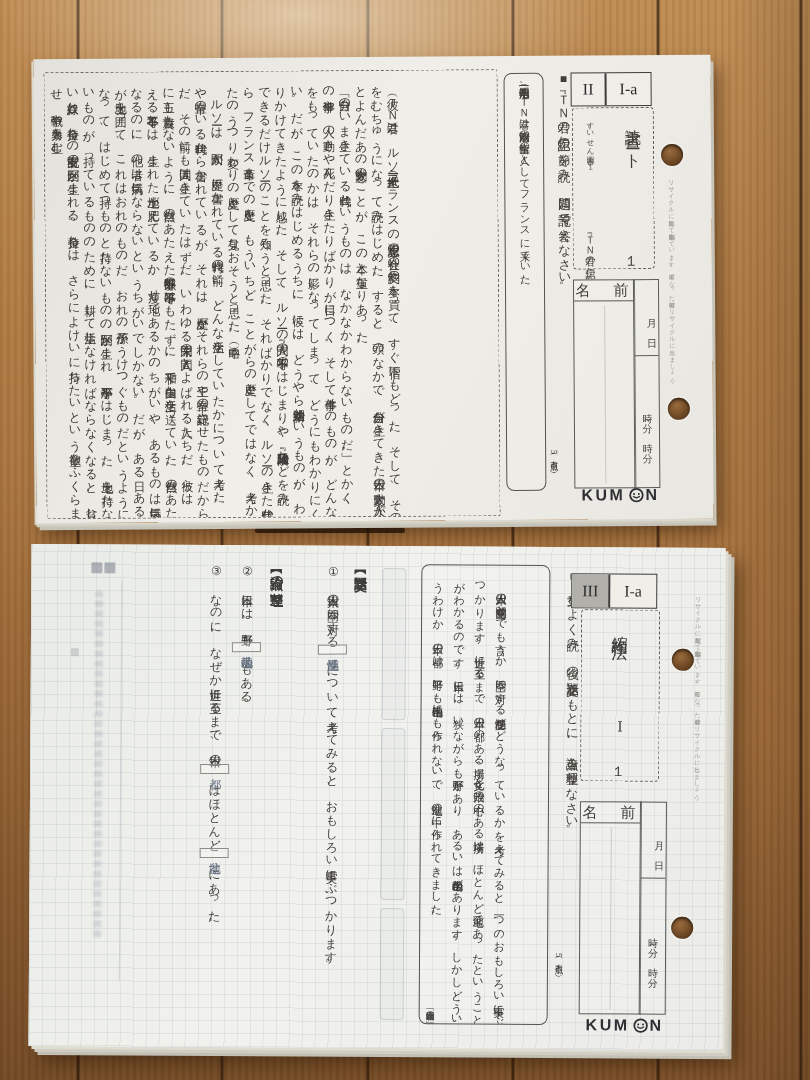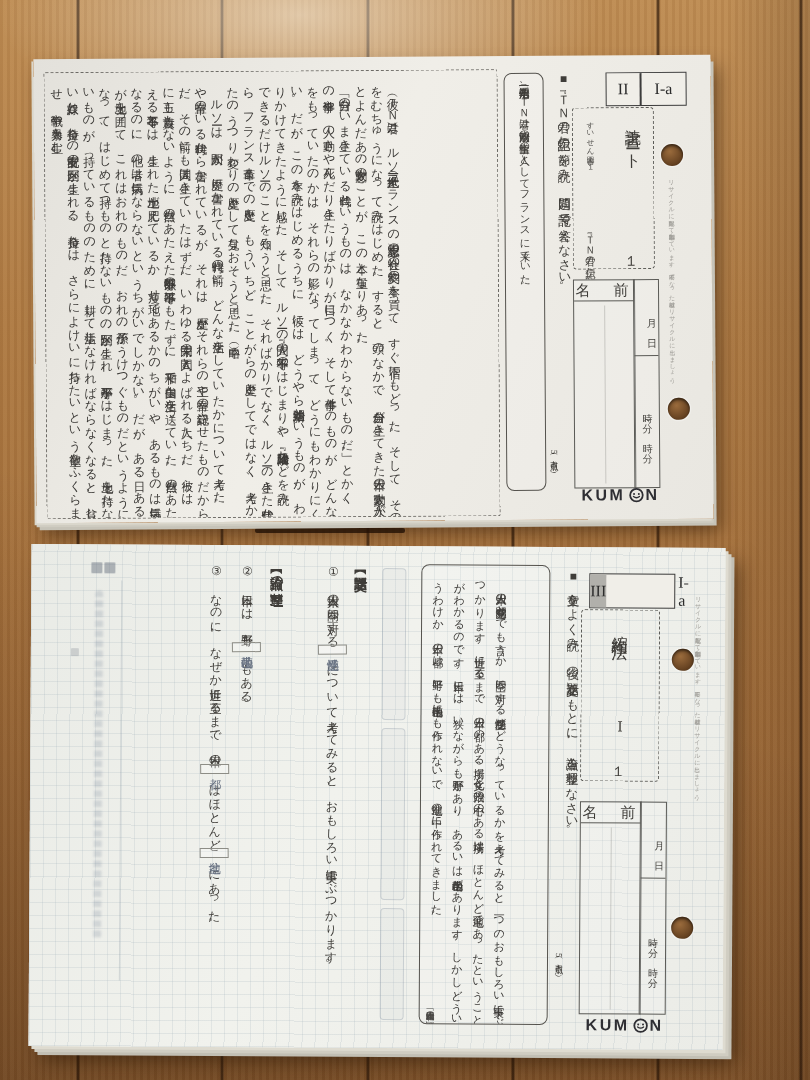--- a/index.html
+++ b/index.html
@@ -103,21 +103,21 @@
 
   <div class="abs roundbox" style="left:470px;top:17px;width:38px;height:416px;">
     <div class="v" style="height:100%;padding:6px 0;margin:0 auto;font-size:10.5px;line-height:26px;text-align:start;display:block;">明治四年（一八七一年）、ＴＮ君は明治政府の留学生の一人としてフランスに来ていた。</div>
   </div>
 
   <div class="abs v instr" style="left:509px;top:16px;width:28px;height:392px;">
     <span class="bullet">■</span><span>『ＴＮ君の伝記』の一節を読み、問題に記号で答えなさい。</span>
   </div>
   <div class="abs v deduct" style="left:511px;top:394px;height:62px;">（5点引き）</div>
 
-  <div class="abs codebox" style="left:537px;top:17px;width:79px;height:32px;margin-left:35px;">
+  <div class="abs codebox" style="left:537px;top:17px;width:79px;height:32px;">
     <div class="cell" style="width:33px;">II</div>
     <div class="divider"></div>
     <div class="cell" style="flex:1;">I-a</div>
   </div>
 
   <div class="abs titlebox" style="left:538px;top:52px;width:80px;height:160px;">
     <div class="abs v" style="right:10px;top:8px;font-size:16px;letter-spacing:2px;">読書シート</div>
     <div class="abs v" style="right:14px;bottom:8px;font-size:14px;">１</div>
     <div class="abs v" style="left:12px;top:8px;font-size:7.5px;color:#4a4845;">すいせん図書　１</div>
     <div class="abs v" style="left:9px;bottom:8px;font-size:10px;">『ＴＮ君の伝記』</div>
@@ -187,21 +187,21 @@
 
   <div class="abs v item" style="left:163px;top:19px;width:36px;height:456px;">
     <span>③</span><span style="display:inline-block;height:8px;"></span><span>なのに、なぜか近世に至るまで、日本の</span><span class="ansbox">都</span><span>はほとんど</span><span class="ansbox">盆地</span><span>にあった。</span>
   </div>
 
   <div class="abs v instr" style="left:521px;top:22px;width:28px;height:420px;">
     <span class="bullet">■</span><span>文章をよく読み、後の「話題文」をもとに、論点を整理しなさい。</span>
   </div>
   <div class="abs v deduct" style="left:523px;top:406px;height:62px;">（5点引き）</div>
 
-  <div class="abs codebox" style="left:558px;top:26px;width:84px;height:33px;gap:36px;">
+  <div class="abs codebox" style="left:540px;top:26px;width:84px;height:33px;">
     <div class="cell" style="width:36px;background:#b1b0ab;">III</div>
     <div class="divider"></div>
     <div class="cell" style="flex:1;">I-a</div>
   </div>
 
   <div class="abs titlebox" style="left:550px;top:62px;width:77px;height:170px;">
     <div class="abs v" style="left:0;right:0;margin:auto;top:12px;font-size:16px;letter-spacing:3px;width:18px;">縮約作法</div>
     <div class="abs v" style="left:0;right:0;margin:auto;top:108px;font-size:14px;width:14px;">Ⅰ</div>
     <div class="abs v" style="left:0;right:0;margin:auto;bottom:10px;font-size:14px;width:14px;">１</div>
   </div>

